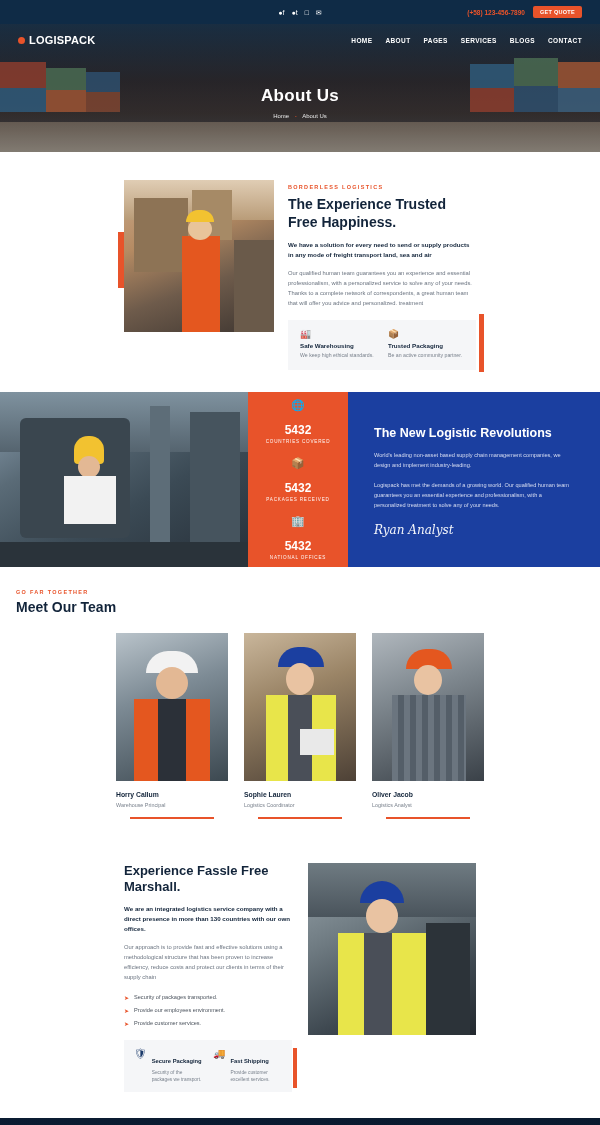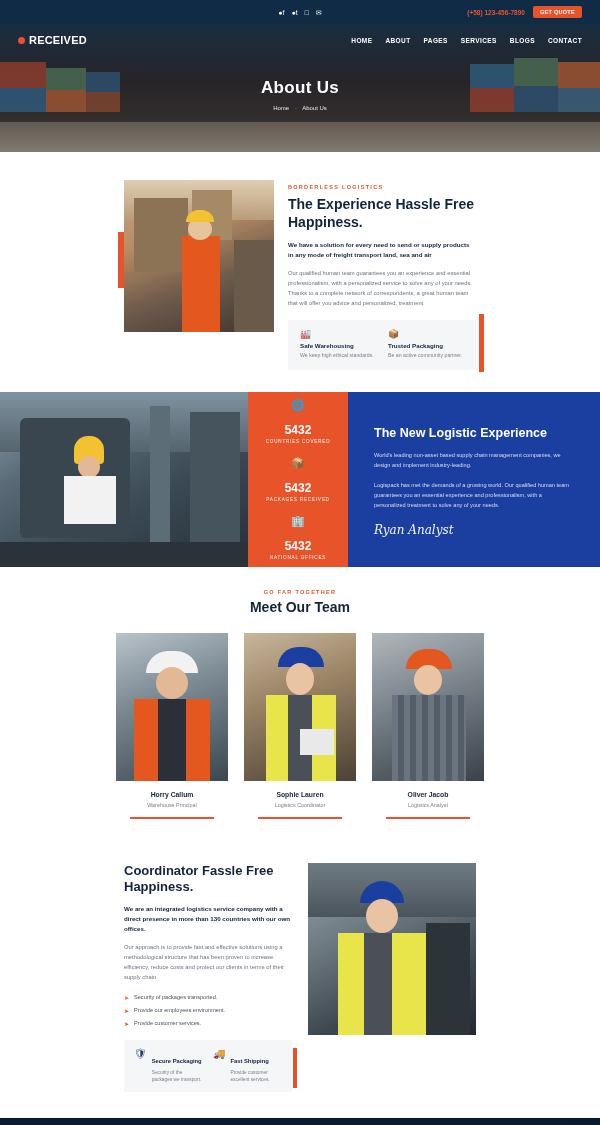--- a/index.html
+++ b/index.html
@@ -61,21 +61,21 @@
   .logo { display:flex; align-items:center; gap:4px; }
   .logo .dot {
     width:7px; height:7px; border-radius:50%; background:#e8532a; display:inline-block;
   }
   .logo .txt { color:#fff; font-weight:bold; font-size:11px; letter-spacing:.2px; }
   .menu { display:flex; gap:13px; }
   .menu a { color:#fff; font-size:6.5px; font-weight:bold; letter-spacing:.4px; text-decoration:none; }
   .hero-center {
     position:relative; z-index:5;
     text-align:center;
-    margin-top:22px;
+    margin-top:30px;
   }
   .hero-center h1 { color:#fff; font-size:17px; letter-spacing:.3px; }
   .crumbs { margin-top:7px; font-size:6px; color:#e6e6e6; }
   .crumbs .sep { margin:0 4px; color:#e8532a; }
 
   
   .sec1 { padding:28px 0 22px; background:#fff; display:flex; justify-content:center; }
   .sec1-inner { width:352px; display:flex; gap:14px; position:relative; }
   .sec1-img {
     width:150px; height:152px; position:relative; flex:0 0 150px;
@@ -122,21 +122,21 @@
   .stat .num { font-size:12px; font-weight:bold; margin-top:12px; }
   .stat .lbl { font-size:4.6px; letter-spacing:.8px; margin-top:2px; opacity:.95; }
   .sec2 .blue {
     flex:1; background:#1b3fa0; color:#fff; padding:34px 26px 0 26px;
   }
   .sec2 .blue h3 { font-size:12.5px; }
   .sec2 .blue p { font-size:5.6px; line-height:1.8; color:#d8def2; margin-top:10px; }
   .sign { margin-top:12px; font-family:"DejaVu Serif", serif; font-style:italic; font-size:12px; color:#fff; opacity:.95; }
 
   
-  .sec3 { padding:22px 16px 30px; text-align:center; }
+  .sec3 { padding:22px 16px 30px; }
   .sec3 h2 { font-size:14px; color:#12243a; margin-top:4px; }
   .team { display:flex; justify-content:center; gap:16px; margin-top:18px; }
   .member { width:112px; }
   .member .photo { width:112px; height:148px; overflow:hidden; position:relative; }
   .m1 .photo { background:linear-gradient(160deg,#b9c3ca 0%,#7d8b95 40%,#3c4850 100%); }
   .m2 .photo { background:linear-gradient(160deg,#c9b69b 0%,#9a8466 40%,#4d4136 100%); }
   .m3 .photo { background:linear-gradient(160deg,#b0b7bd 0%,#7e878e 40%,#3a4148 100%); }
   .member .name { font-size:6.8px; font-weight:bold; color:#12243a; margin-top:10px; }
   .member .role { font-size:5.4px; color:#7a828d; margin-top:4px; }
   .member .rule { width:84px; height:1.5px; background:#e8532a; margin:9px auto 0; }
@@ -207,21 +207,21 @@
       <i class="strip" style="left:514px;top:34px;width:44px;height:28px;background:#4a6b52;"></i>
       <i class="strip" style="left:514px;top:62px;width:44px;height:26px;background:#2e4f6d;"></i>
       <i class="strip" style="left:558px;top:38px;width:42px;height:26px;background:#9c5434;"></i>
       <i class="strip" style="left:558px;top:64px;width:42px;height:24px;background:#3b5f7d;"></i>
       <i class="strip" style="left:0;top:98px;width:600px;height:30px;background:linear-gradient(180deg,#6d6257,#8e857a);"></i>
     </div>
 
     <div class="navbar">
       <div class="logo">
         <span class="dot"></span>
-        <span class="txt">RECEIVED</span>
+        <span class="txt">LOGISPACK</span>
       </div>
       <div class="menu">
         <a href="#">HOME</a>
         <a href="#">ABOUT</a>
         <a href="#">PAGES</a>
         <a href="#">SERVICES</a>
         <a href="#">BLOGS</a>
         <a href="#">CONTACT</a>
       </div>
     </div>
@@ -245,21 +245,21 @@
           <i class="strip" style="left:68px;top:10px;width:40px;height:50px;background:#a68a66;"></i>
           <i class="strip" style="left:58px;top:56px;width:38px;height:96px;background:#e4571f;"></i>
           <i class="strip" style="left:64px;top:38px;width:24px;height:22px;background:#e8c49a;border-radius:50%;"></i>
           <i class="strip" style="left:62px;top:30px;width:28px;height:12px;background:#f2c230;border-radius:12px 12px 0 0;"></i>
           <i class="strip" style="left:110px;top:60px;width:40px;height:92px;background:#6a5a4a;"></i>
         </div>
         <div class="bar"></div>
       </div>
       <div class="sec1-txt">
         <div class="eyebrow">BORDERLESS LOGISTICS</div>
-        <h2>The Experience Hassle Free Happiness.</h2>
+        <h2>The Experience Trusted Free Happiness.</h2>
         <div class="lead">We have a solution for every need to send or supply products in any mode of freight transport land, sea and air</div>
         <div class="para">Our qualified human team guarantees you an experience and essential professionalism, with a personalized service to solve any of your needs. Thanks to a complete network of correspondents, a great human team that will offer you advice and personalized. treatment</div>
         <div class="feat-box">
           <div class="feat">
             <span class="ico">🏭</span>
             <span class="t">Safe Warehousing</span>
             <span class="s">We keep high ethical standards.</span>
           </div>
           <div class="feat">
             <span class="ico">📦</span>
@@ -293,21 +293,21 @@
         <div class="num">5432</div>
         <div class="lbl">PACKAGES RECEIVED</div>
       </div>
       <div class="stat">
         <div class="ico">🏢</div>
         <div class="num">5432</div>
         <div class="lbl">NATIONAL OFFICES</div>
       </div>
     </div>
     <div class="blue">
-      <h3>The New Logistic Experience</h3>
+      <h3>The New Logistic Revolutions</h3>
       <p>World's leading non-asset based supply chain management companies, we design and implement industry-leading.</p>
       <p>Logispack has met the demands of a growing world. Our qualified human team guarantees you an essential experience and professionalism, with a personalized treatment to solve any of your needs.</p>
       <div class="sign">Ryan Analyst</div>
     </div>
   </div>
 
   <div class="sec3">
     <div class="eyebrow">GO FAR TOGETHER</div>
     <h2>Meet Our Team</h2>
     <div class="team">
@@ -344,21 +344,21 @@
         <div class="name">Oliver Jacob</div>
         <div class="role">Logistics Analyst</div>
         <div class="rule"></div>
       </div>
     </div>
   </div>
 
   <div class="sec4">
     <div class="sec4-inner">
       <div class="sec4-left">
-        <h2>Coordinator Fassle Free Happiness.</h2>
+        <h2>Experience Fassle Free Marshall.</h2>
         <div class="lead">We are an integrated logistics service company with a direct presence in more than 130 countries with our own offices.</div>
         <div class="para">Our approach is to provide fast and effective solutions using a methodological structure that has been proven to increase efficiency, reduce costs and protect our clients in terms of their supply chain</div>
         <div class="bullets">
           <div class="bullet">
             <span class="b">➤</span>
             <span>Security of packages transported.</span>
           </div>
           <div class="bullet">
             <span class="b">➤</span>
             <span>Provide our employees environment.</span>

